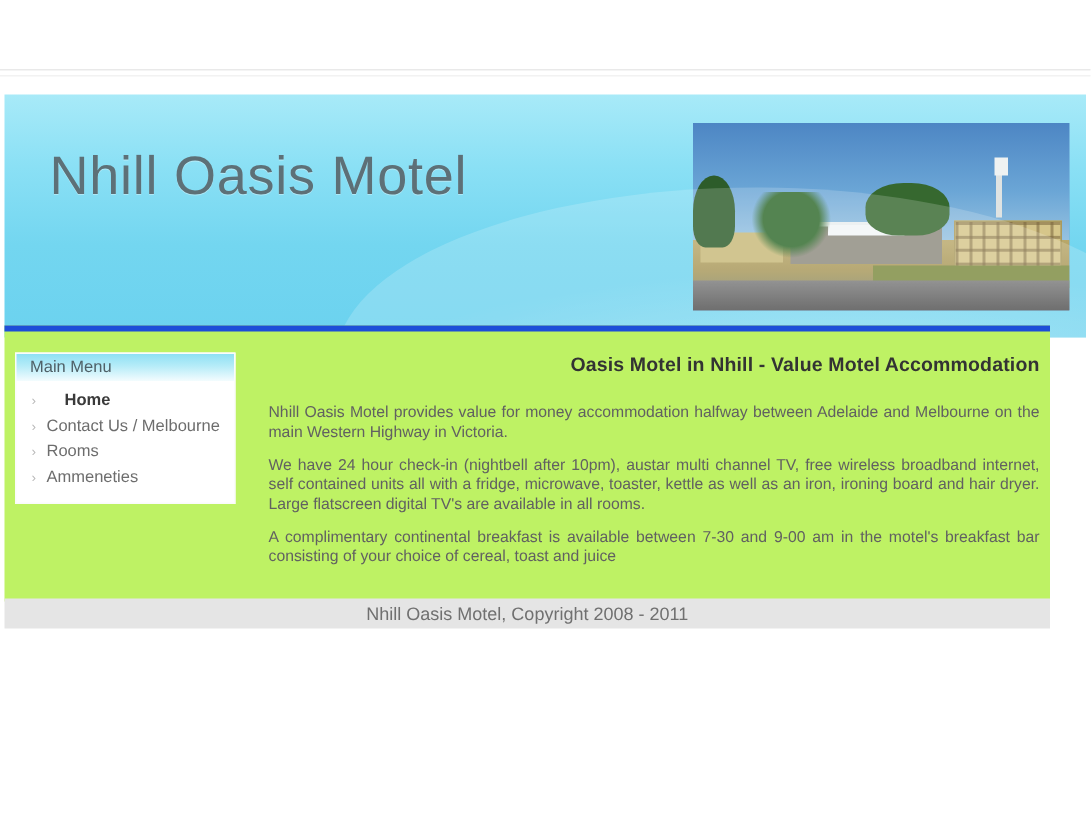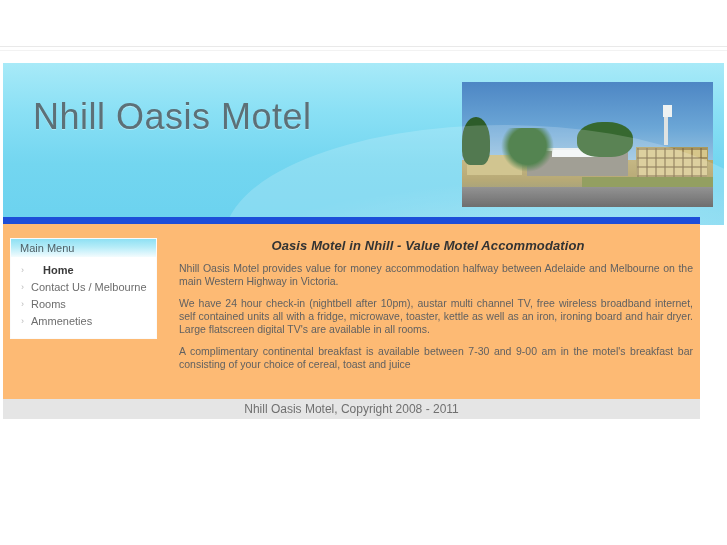--- a/index.html
+++ b/index.html
@@ -143,22 +143,22 @@
     background: #f2f6f7;
   }
 
   
   #content-panel {
     position: absolute;
     left: 3px;
     top: 217px;
     width: 697px;
     height: 180px;
-    background: #fdba74;
-    border-top: 7px solid #1d4ed8;
+    background: #bef264;
+    border-top: 4px solid #1d4ed8;
   }
 
   
   #sidebar {
     position: absolute;
     left: 7px;
     top: 14px;
     width: 145px;
     background: #ffffff;
     padding-bottom: 6px;
@@ -202,27 +202,26 @@
   }
 
   
   #article {
     position: absolute;
     left: 160px;
     top: 14px;
     width: 530px;
   }
   #article-heading {
-    margin: 0 0 9px 0;
+    margin: 0 0 19px 0;
     font-size: 13px;
     font-weight: bold;
     color: #333333;
-    text-align: center;
+    text-align: right;
     letter-spacing: 0.1px;
-    font-style: italic;
   }
   .para {
     margin: 0 0 9px 16px;
     font-size: 10.5px;
     line-height: 13px;
     color: #616161;
     text-align: justify;
   }
   .para:last-child { margin-bottom: 0; }
 

